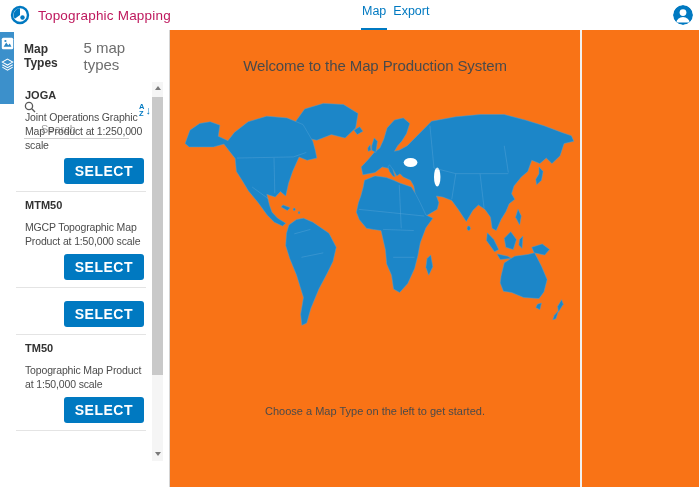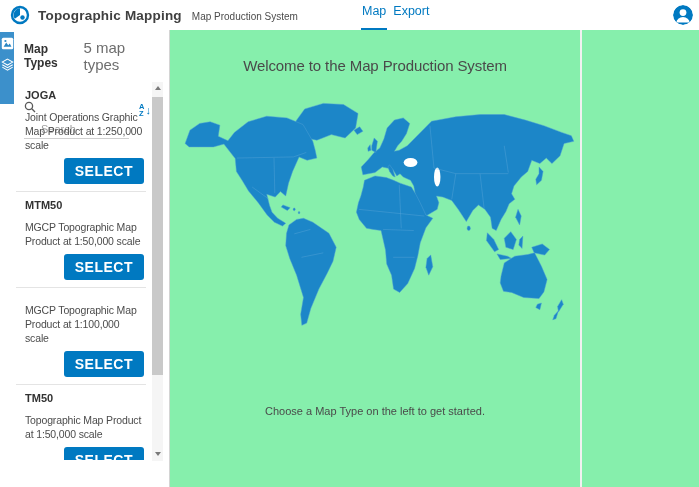--- a/index.html
+++ b/index.html
@@ -3,21 +3,21 @@
 <meta charset="utf-8">
 <style>
   * { box-sizing: border-box; margin: 0; padding: 0; }
   html,body { background:#fff; }
   body { font-family: "Liberation Sans", sans-serif; }
   .page { position:relative; width:699px; height:487px; background:#fff; overflow:hidden; }
 
   
   .header { position:relative; height:30px; display:flex; align-items:center; padding-left:10px; background:#fff; }
   .logo { width:20px; height:20px; flex:0 0 auto; }
-  .app-title { margin-left:8px; font-size:13.5px; font-weight:700; color:#404040; letter-spacing:.2px; }
+  .app-title { margin-left:8px; font-size:13.5px; font-weight:400; color:#be185d; letter-spacing:.2px; }
   .app-subtitle { margin-left:10px; font-size:10px; color:#4c4c4c; padding-top:2px; }
   .nav { position:absolute; left:361px; top:0; height:100%; display:flex; gap:5px; }
   .nav-link { font-size:12.5px; color:#0079c1; text-decoration:none; cursor:pointer; padding:4px 1px 3px; }
   .nav-link.active { border-bottom:2px solid #0079c1; padding-bottom:1px; }
   .avatar { position:absolute; right:6px; top:5px; width:20px; height:20px; border-radius:50%; overflow:hidden; cursor:pointer; }
 
   
   .body { display:flex; height:457px; }
 
   
@@ -44,42 +44,41 @@
 
   .sb-scroll { position:absolute; right:6px; top:52px; bottom:26px; width:11px; background:#f5f5f5; }
   .sb-up, .sb-down { position:absolute; left:0; right:0; height:13px; cursor:pointer; }
   .sb-up { top:0; }
   .sb-down { bottom:0; }
   .sb-up::after { content:""; display:block; margin:4px auto 0; width:0; height:0; border-left:3.5px solid transparent; border-right:3.5px solid transparent; border-bottom:4.5px solid #7a7a7a; }
   .sb-down::after { content:""; display:block; margin:4px auto 0; width:0; height:0; border-left:3.5px solid transparent; border-right:3.5px solid transparent; border-top:4.5px solid #7a7a7a; }
   .sb-thumb { position:absolute; left:0; right:0; top:15px; height:278px; background:#c9c9c9; cursor:grab; }
 
   
-  .main { flex:1; position:relative; background:#86efac; }
+  .main { flex:1; position:relative; background:#f97316; }
   .main-panel { width:412px; height:100%; border-right:2px solid #f1f1f1; text-align:center; }
   .welcome { padding-top:27px; font-size:15px; font-weight:400; color:#4a4a4a; letter-spacing:-.1px; }
   .map-wrap { margin-top:16px; }
   .map-wrap svg { display:block; margin:0 auto; }
   .instruction { margin-top:25px; font-size:11px; color:#4a4a4a; }
 </style>
 </head>
 <body>
 
 <div class="page">
 
   <div class="header">
     <span class="logo">
       <svg width="20" height="20" viewBox="0 0 20 20">
         <circle cx="10" cy="10" r="8" fill="none" stroke="#0079c1" stroke-width="2.4"></circle>
         <path d="M10,3.2 a6.8,6.8 0 0 0 -5.2,10.6 L10,10 Z" fill="#0079c1"></path>
         <circle cx="12.5" cy="12.5" r="2.2" fill="#0079c1"></circle>
       </svg>
     </span>
     <span class="app-title">Topographic Mapping</span>
-    <span class="app-subtitle">Map Production System</span>
     <nav class="nav">
       <a class="nav-link active">Map</a>
       <a class="nav-link">Export</a>
     </nav>
     <span class="avatar">
       <svg width="20" height="20" viewBox="0 0 20 20">
         <circle cx="10" cy="10" r="10" fill="#0079c1"></circle>
         <circle cx="10" cy="7.6" r="3.4" fill="#fff"></circle>
         <path d="M3.4,17.5 a6.6,5.4 0 0 1 13.2,0 z" fill="#fff"></path>
       </svg>
@@ -135,21 +134,20 @@
             <div class="mt-name">JOGA</div>
             <div class="mt-desc">Joint Operations Graphic Map Product at 1:250,000 scale</div>
             <div class="mt-btn-row"><button class="select-btn">SELECT</button></div>
           </div>
           <div class="mt-item">
             <div class="mt-name">MTM50</div>
             <div class="mt-desc">MGCP Topographic Map Product at 1:50,000 scale</div>
             <div class="mt-btn-row"><button class="select-btn">SELECT</button></div>
           </div>
           <div class="mt-item">
-            <div class="mt-desc">MGCP Topographic Map Product at 1:100,000 scale</div>
             <div class="mt-btn-row"><button class="select-btn">SELECT</button></div>
           </div>
           <div class="mt-item">
             <div class="mt-name">TM50</div>
             <div class="mt-desc">Topographic Map Product at 1:50,000 scale</div>
             <div class="mt-btn-row"><button class="select-btn">SELECT</button></div>
           </div>
         </div>
 
       <div class="sb-scroll">

